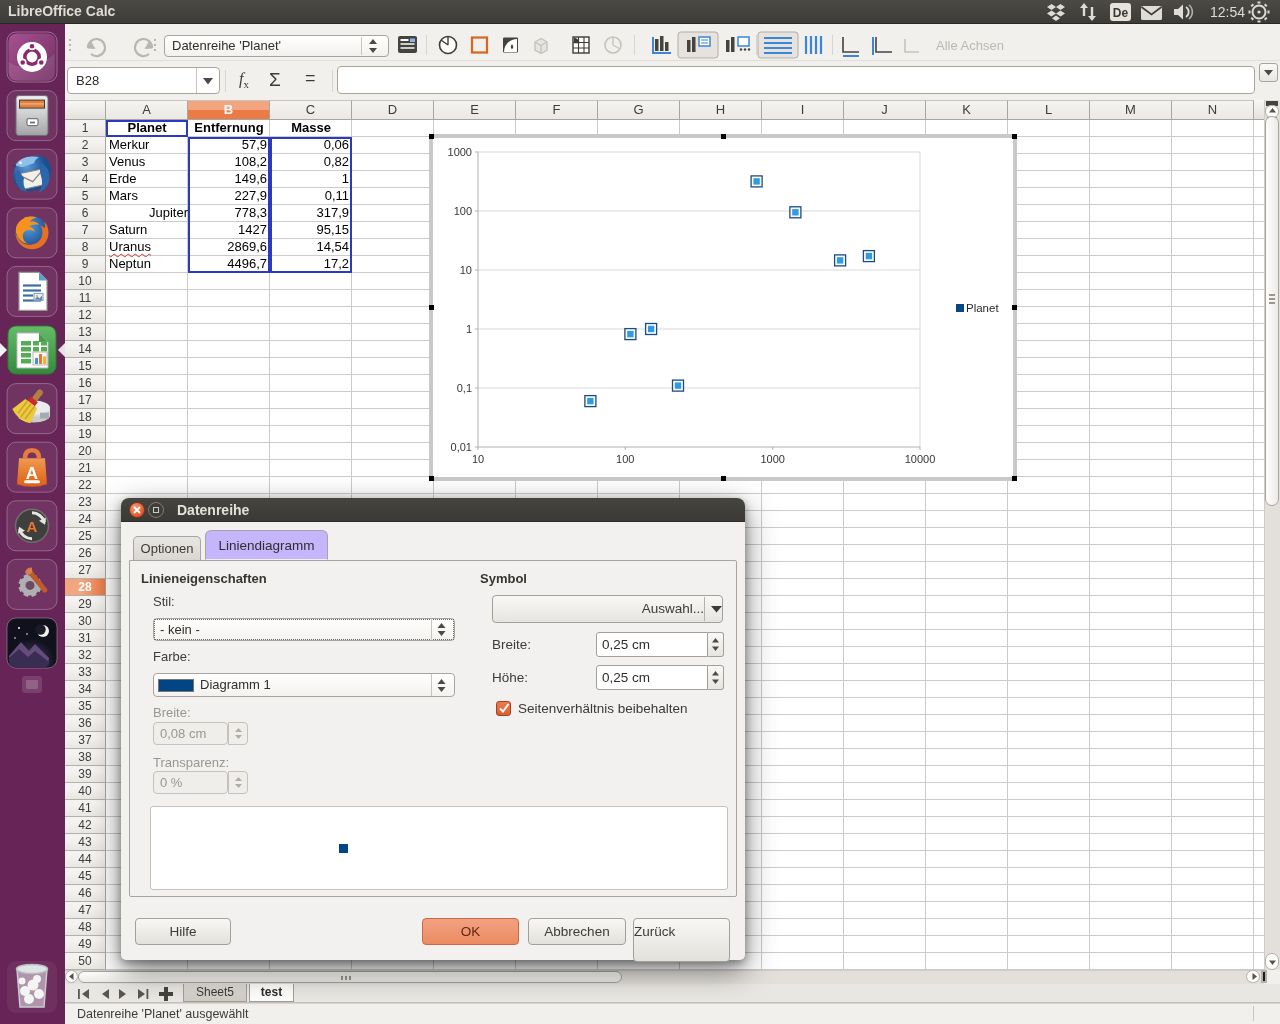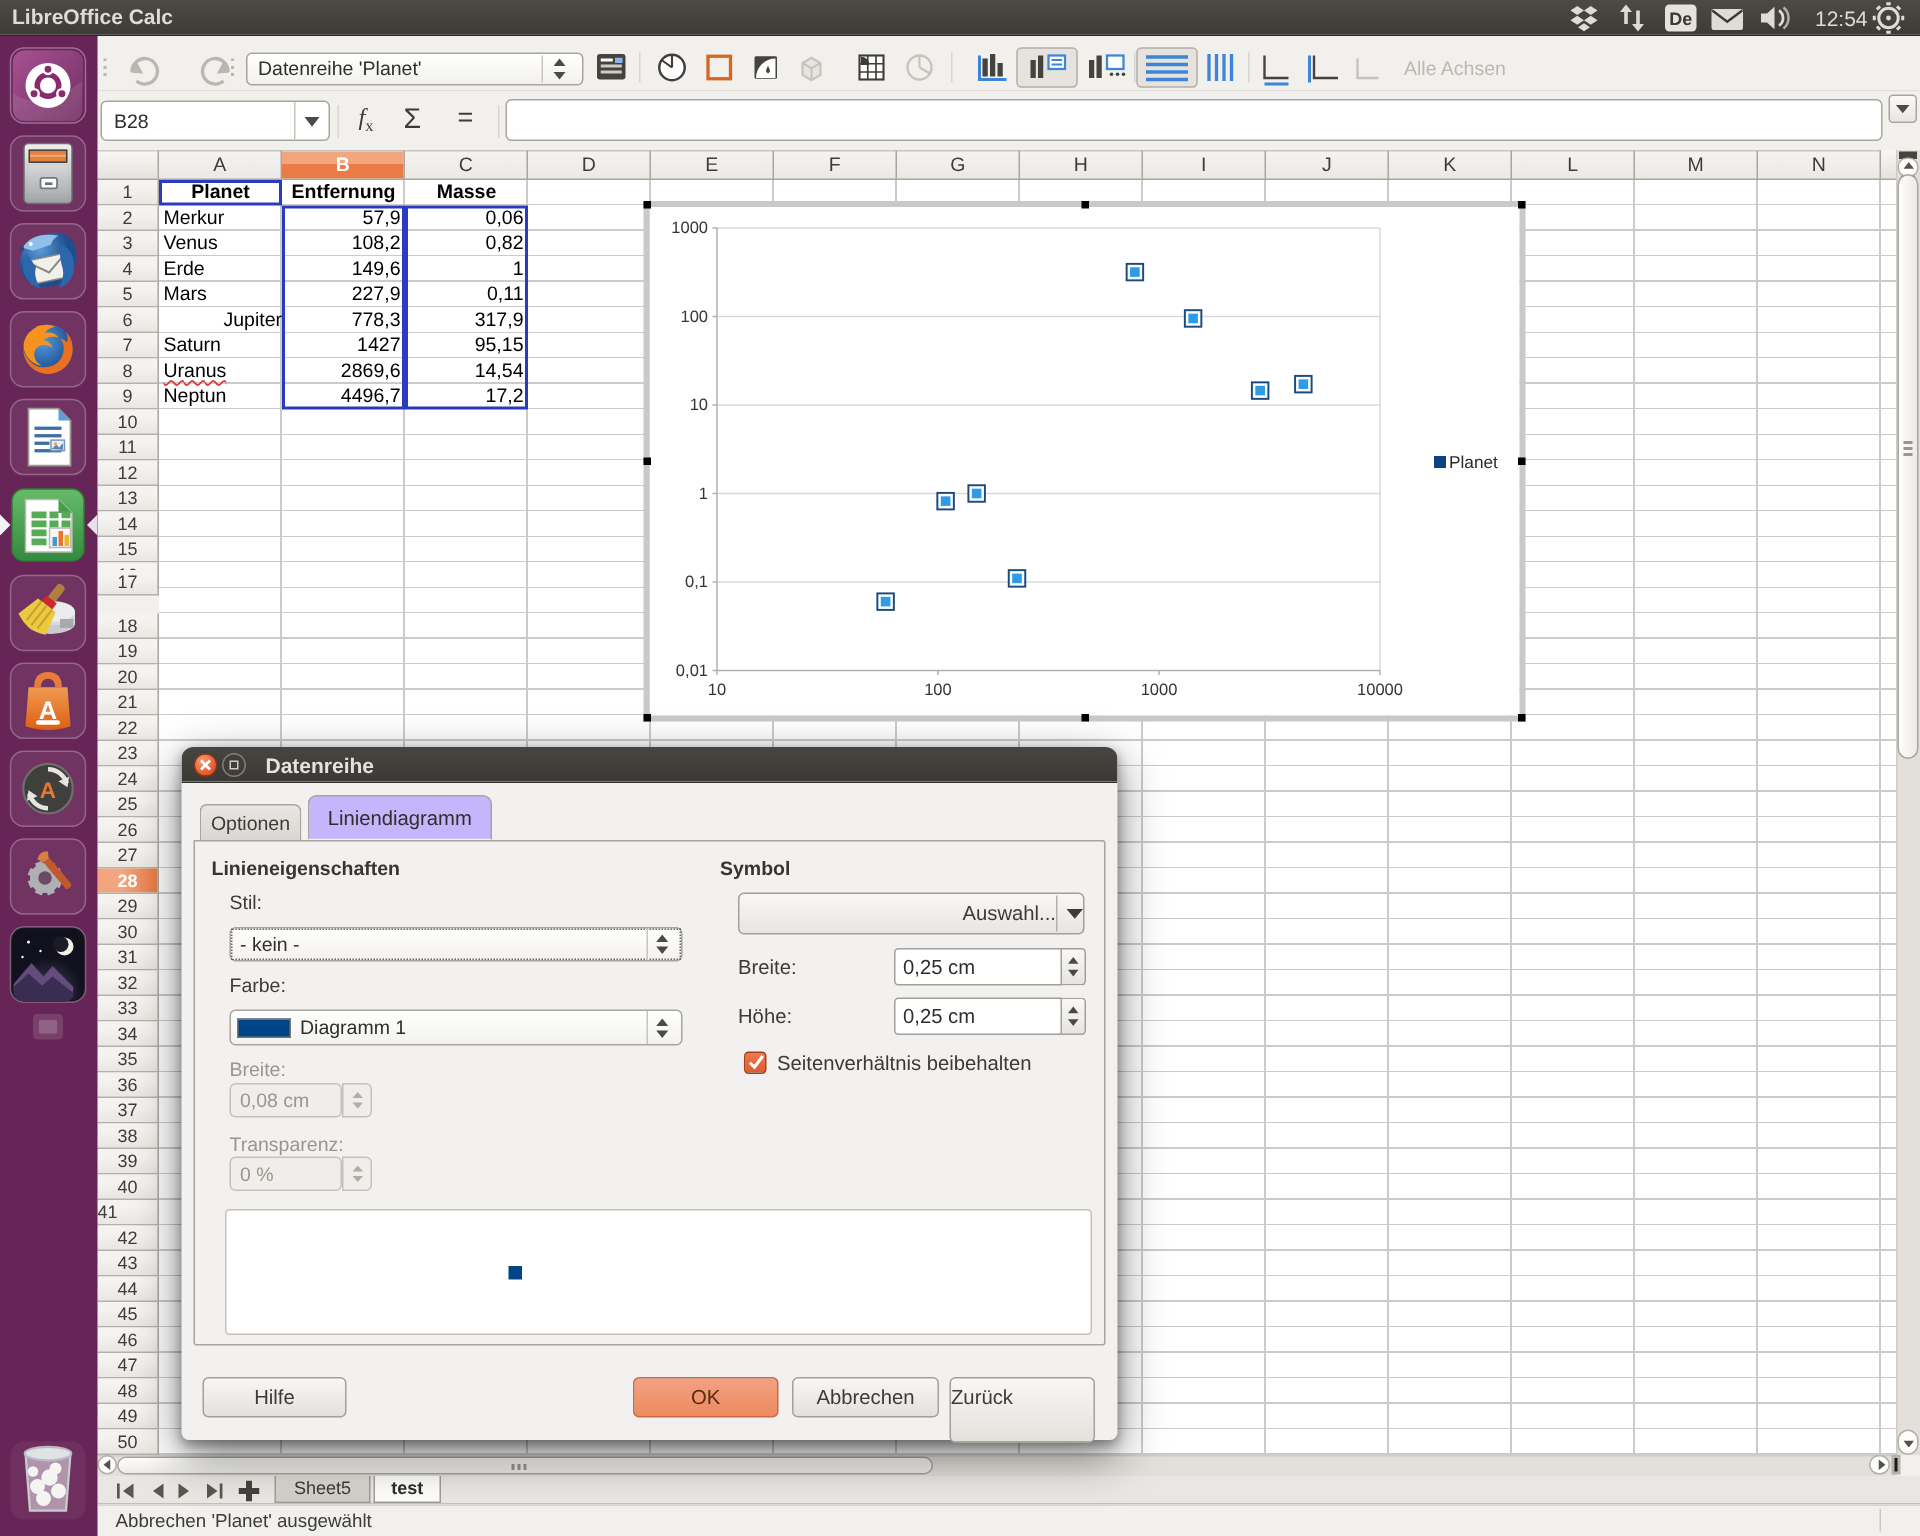--- a/index.html
+++ b/index.html
@@ -370,21 +370,21 @@
 <div style="position:absolute;left:65px;top:222px;width:41px;height:17px;background:linear-gradient(#f4f3f1 30%,#e9e7e3);border-right:1px solid #aaa69e;border-bottom:1px solid #b5b1a9;z-index:4;color:#3e3d3a;font-weight:normal;font-size:12px;text-align:center;line-height:16px;">7</div>
 <div style="position:absolute;left:65px;top:239px;width:41px;height:17px;background:linear-gradient(#f4f3f1 30%,#e9e7e3);border-right:1px solid #aaa69e;border-bottom:1px solid #b5b1a9;z-index:4;color:#3e3d3a;font-weight:normal;font-size:12px;text-align:center;line-height:16px;">8</div>
 <div style="position:absolute;left:65px;top:256px;width:41px;height:17px;background:linear-gradient(#f4f3f1 30%,#e9e7e3);border-right:1px solid #aaa69e;border-bottom:1px solid #b5b1a9;z-index:4;color:#3e3d3a;font-weight:normal;font-size:12px;text-align:center;line-height:16px;">9</div>
 <div style="position:absolute;left:65px;top:273px;width:41px;height:17px;background:linear-gradient(#f4f3f1 30%,#e9e7e3);border-right:1px solid #aaa69e;border-bottom:1px solid #b5b1a9;z-index:4;color:#3e3d3a;font-weight:normal;font-size:12px;text-align:center;line-height:16px;">10</div>
 <div style="position:absolute;left:65px;top:290px;width:41px;height:17px;background:linear-gradient(#f4f3f1 30%,#e9e7e3);border-right:1px solid #aaa69e;border-bottom:1px solid #b5b1a9;z-index:4;color:#3e3d3a;font-weight:normal;font-size:12px;text-align:center;line-height:16px;">11</div>
 <div style="position:absolute;left:65px;top:307px;width:41px;height:17px;background:linear-gradient(#f4f3f1 30%,#e9e7e3);border-right:1px solid #aaa69e;border-bottom:1px solid #b5b1a9;z-index:4;color:#3e3d3a;font-weight:normal;font-size:12px;text-align:center;line-height:16px;">12</div>
 <div style="position:absolute;left:65px;top:324px;width:41px;height:17px;background:linear-gradient(#f4f3f1 30%,#e9e7e3);border-right:1px solid #aaa69e;border-bottom:1px solid #b5b1a9;z-index:4;color:#3e3d3a;font-weight:normal;font-size:12px;text-align:center;line-height:16px;">13</div>
 <div style="position:absolute;left:65px;top:341px;width:41px;height:17px;background:linear-gradient(#f4f3f1 30%,#e9e7e3);border-right:1px solid #aaa69e;border-bottom:1px solid #b5b1a9;z-index:4;color:#3e3d3a;font-weight:normal;font-size:12px;text-align:center;line-height:16px;">14</div>
 <div style="position:absolute;left:65px;top:358px;width:41px;height:17px;background:linear-gradient(#f4f3f1 30%,#e9e7e3);border-right:1px solid #aaa69e;border-bottom:1px solid #b5b1a9;z-index:4;color:#3e3d3a;font-weight:normal;font-size:12px;text-align:center;line-height:16px;">15</div>
 <div style="position:absolute;left:65px;top:375px;width:41px;height:17px;background:linear-gradient(#f4f3f1 30%,#e9e7e3);border-right:1px solid #aaa69e;border-bottom:1px solid #b5b1a9;z-index:4;color:#3e3d3a;font-weight:normal;font-size:12px;text-align:center;line-height:16px;">16</div>
-<div style="position:absolute;left:65px;top:380px;width:41px;height:17px;background:linear-gradient(#f4f3f1 30%,#e9e7e3);border-right:1px solid #aaa69e;border-bottom:1px solid #b5b1a9;z-index:4;color:#3e3d3a;font-weight:normal;font-size:12px;text-align:center;line-height:16px;">17</div>
+<div style="position:absolute;left:65px;top:392px;width:41px;height:17px;background:linear-gradient(#f4f3f1 30%,#e9e7e3);border-right:1px solid #aaa69e;border-bottom:1px solid #b5b1a9;z-index:4;color:#3e3d3a;font-weight:normal;font-size:12px;text-align:center;line-height:16px;">17</div>
 <div style="position:absolute;left:65px;top:409px;width:41px;height:17px;background:linear-gradient(#f4f3f1 30%,#e9e7e3);border-right:1px solid #aaa69e;border-bottom:1px solid #b5b1a9;z-index:4;color:#3e3d3a;font-weight:normal;font-size:12px;text-align:center;line-height:16px;">18</div>
 <div style="position:absolute;left:65px;top:426px;width:41px;height:17px;background:linear-gradient(#f4f3f1 30%,#e9e7e3);border-right:1px solid #aaa69e;border-bottom:1px solid #b5b1a9;z-index:4;color:#3e3d3a;font-weight:normal;font-size:12px;text-align:center;line-height:16px;">19</div>
 <div style="position:absolute;left:65px;top:443px;width:41px;height:17px;background:linear-gradient(#f4f3f1 30%,#e9e7e3);border-right:1px solid #aaa69e;border-bottom:1px solid #b5b1a9;z-index:4;color:#3e3d3a;font-weight:normal;font-size:12px;text-align:center;line-height:16px;">20</div>
 <div style="position:absolute;left:65px;top:460px;width:41px;height:17px;background:linear-gradient(#f4f3f1 30%,#e9e7e3);border-right:1px solid #aaa69e;border-bottom:1px solid #b5b1a9;z-index:4;color:#3e3d3a;font-weight:normal;font-size:12px;text-align:center;line-height:16px;">21</div>
 <div style="position:absolute;left:65px;top:477px;width:41px;height:17px;background:linear-gradient(#f4f3f1 30%,#e9e7e3);border-right:1px solid #aaa69e;border-bottom:1px solid #b5b1a9;z-index:4;color:#3e3d3a;font-weight:normal;font-size:12px;text-align:center;line-height:16px;">22</div>
 <div style="position:absolute;left:65px;top:494px;width:41px;height:17px;background:linear-gradient(#f4f3f1 30%,#e9e7e3);border-right:1px solid #aaa69e;border-bottom:1px solid #b5b1a9;z-index:4;color:#3e3d3a;font-weight:normal;font-size:12px;text-align:center;line-height:16px;">23</div>
 <div style="position:absolute;left:65px;top:511px;width:41px;height:17px;background:linear-gradient(#f4f3f1 30%,#e9e7e3);border-right:1px solid #aaa69e;border-bottom:1px solid #b5b1a9;z-index:4;color:#3e3d3a;font-weight:normal;font-size:12px;text-align:center;line-height:16px;">24</div>
 <div style="position:absolute;left:65px;top:528px;width:41px;height:17px;background:linear-gradient(#f4f3f1 30%,#e9e7e3);border-right:1px solid #aaa69e;border-bottom:1px solid #b5b1a9;z-index:4;color:#3e3d3a;font-weight:normal;font-size:12px;text-align:center;line-height:16px;">25</div>
 <div style="position:absolute;left:65px;top:545px;width:41px;height:17px;background:linear-gradient(#f4f3f1 30%,#e9e7e3);border-right:1px solid #aaa69e;border-bottom:1px solid #b5b1a9;z-index:4;color:#3e3d3a;font-weight:normal;font-size:12px;text-align:center;line-height:16px;">26</div>
 <div style="position:absolute;left:65px;top:562px;width:41px;height:17px;background:linear-gradient(#f4f3f1 30%,#e9e7e3);border-right:1px solid #aaa69e;border-bottom:1px solid #b5b1a9;z-index:4;color:#3e3d3a;font-weight:normal;font-size:12px;text-align:center;line-height:16px;">27</div>
@@ -394,21 +394,21 @@
 <div style="position:absolute;left:65px;top:630px;width:41px;height:17px;background:linear-gradient(#f4f3f1 30%,#e9e7e3);border-right:1px solid #aaa69e;border-bottom:1px solid #b5b1a9;z-index:4;color:#3e3d3a;font-weight:normal;font-size:12px;text-align:center;line-height:16px;">31</div>
 <div style="position:absolute;left:65px;top:647px;width:41px;height:17px;background:linear-gradient(#f4f3f1 30%,#e9e7e3);border-right:1px solid #aaa69e;border-bottom:1px solid #b5b1a9;z-index:4;color:#3e3d3a;font-weight:normal;font-size:12px;text-align:center;line-height:16px;">32</div>
 <div style="position:absolute;left:65px;top:664px;width:41px;height:17px;background:linear-gradient(#f4f3f1 30%,#e9e7e3);border-right:1px solid #aaa69e;border-bottom:1px solid #b5b1a9;z-index:4;color:#3e3d3a;font-weight:normal;font-size:12px;text-align:center;line-height:16px;">33</div>
 <div style="position:absolute;left:65px;top:681px;width:41px;height:17px;background:linear-gradient(#f4f3f1 30%,#e9e7e3);border-right:1px solid #aaa69e;border-bottom:1px solid #b5b1a9;z-index:4;color:#3e3d3a;font-weight:normal;font-size:12px;text-align:center;line-height:16px;">34</div>
 <div style="position:absolute;left:65px;top:698px;width:41px;height:17px;background:linear-gradient(#f4f3f1 30%,#e9e7e3);border-right:1px solid #aaa69e;border-bottom:1px solid #b5b1a9;z-index:4;color:#3e3d3a;font-weight:normal;font-size:12px;text-align:center;line-height:16px;">35</div>
 <div style="position:absolute;left:65px;top:715px;width:41px;height:17px;background:linear-gradient(#f4f3f1 30%,#e9e7e3);border-right:1px solid #aaa69e;border-bottom:1px solid #b5b1a9;z-index:4;color:#3e3d3a;font-weight:normal;font-size:12px;text-align:center;line-height:16px;">36</div>
 <div style="position:absolute;left:65px;top:732px;width:41px;height:17px;background:linear-gradient(#f4f3f1 30%,#e9e7e3);border-right:1px solid #aaa69e;border-bottom:1px solid #b5b1a9;z-index:4;color:#3e3d3a;font-weight:normal;font-size:12px;text-align:center;line-height:16px;">37</div>
 <div style="position:absolute;left:65px;top:749px;width:41px;height:17px;background:linear-gradient(#f4f3f1 30%,#e9e7e3);border-right:1px solid #aaa69e;border-bottom:1px solid #b5b1a9;z-index:4;color:#3e3d3a;font-weight:normal;font-size:12px;text-align:center;line-height:16px;">38</div>
 <div style="position:absolute;left:65px;top:766px;width:41px;height:17px;background:linear-gradient(#f4f3f1 30%,#e9e7e3);border-right:1px solid #aaa69e;border-bottom:1px solid #b5b1a9;z-index:4;color:#3e3d3a;font-weight:normal;font-size:12px;text-align:center;line-height:16px;">39</div>
 <div style="position:absolute;left:65px;top:783px;width:41px;height:17px;background:linear-gradient(#f4f3f1 30%,#e9e7e3);border-right:1px solid #aaa69e;border-bottom:1px solid #b5b1a9;z-index:4;color:#3e3d3a;font-weight:normal;font-size:12px;text-align:center;line-height:16px;">40</div>
-<div style="position:absolute;left:65px;top:800px;width:41px;height:17px;background:linear-gradient(#f4f3f1 30%,#e9e7e3);border-right:1px solid #aaa69e;border-bottom:1px solid #b5b1a9;z-index:4;color:#3e3d3a;font-weight:normal;font-size:12px;line-height:16px;">41</div>
+<div style="position:absolute;left:65px;top:800px;width:41px;height:17px;background:linear-gradient(#f4f3f1 30%,#e9e7e3);border-right:1px solid #aaa69e;border-bottom:1px solid #b5b1a9;z-index:4;color:#3e3d3a;font-weight:normal;font-size:12px;text-align:center;line-height:16px;">41</div>
 <div style="position:absolute;left:65px;top:817px;width:41px;height:17px;background:linear-gradient(#f4f3f1 30%,#e9e7e3);border-right:1px solid #aaa69e;border-bottom:1px solid #b5b1a9;z-index:4;color:#3e3d3a;font-weight:normal;font-size:12px;text-align:center;line-height:16px;">42</div>
 <div style="position:absolute;left:65px;top:834px;width:41px;height:17px;background:linear-gradient(#f4f3f1 30%,#e9e7e3);border-right:1px solid #aaa69e;border-bottom:1px solid #b5b1a9;z-index:4;color:#3e3d3a;font-weight:normal;font-size:12px;text-align:center;line-height:16px;">43</div>
 <div style="position:absolute;left:65px;top:851px;width:41px;height:17px;background:linear-gradient(#f4f3f1 30%,#e9e7e3);border-right:1px solid #aaa69e;border-bottom:1px solid #b5b1a9;z-index:4;color:#3e3d3a;font-weight:normal;font-size:12px;text-align:center;line-height:16px;">44</div>
 <div style="position:absolute;left:65px;top:868px;width:41px;height:17px;background:linear-gradient(#f4f3f1 30%,#e9e7e3);border-right:1px solid #aaa69e;border-bottom:1px solid #b5b1a9;z-index:4;color:#3e3d3a;font-weight:normal;font-size:12px;text-align:center;line-height:16px;">45</div>
 <div style="position:absolute;left:65px;top:885px;width:41px;height:17px;background:linear-gradient(#f4f3f1 30%,#e9e7e3);border-right:1px solid #aaa69e;border-bottom:1px solid #b5b1a9;z-index:4;color:#3e3d3a;font-weight:normal;font-size:12px;text-align:center;line-height:16px;">46</div>
 <div style="position:absolute;left:65px;top:902px;width:41px;height:17px;background:linear-gradient(#f4f3f1 30%,#e9e7e3);border-right:1px solid #aaa69e;border-bottom:1px solid #b5b1a9;z-index:4;color:#3e3d3a;font-weight:normal;font-size:12px;text-align:center;line-height:16px;">47</div>
 <div style="position:absolute;left:65px;top:919px;width:41px;height:17px;background:linear-gradient(#f4f3f1 30%,#e9e7e3);border-right:1px solid #aaa69e;border-bottom:1px solid #b5b1a9;z-index:4;color:#3e3d3a;font-weight:normal;font-size:12px;text-align:center;line-height:16px;">48</div>
 <div style="position:absolute;left:65px;top:936px;width:41px;height:17px;background:linear-gradient(#f4f3f1 30%,#e9e7e3);border-right:1px solid #aaa69e;border-bottom:1px solid #b5b1a9;z-index:4;color:#3e3d3a;font-weight:normal;font-size:12px;text-align:center;line-height:16px;">49</div>
 <div style="position:absolute;left:65px;top:953px;width:41px;height:17px;background:linear-gradient(#f4f3f1 30%,#e9e7e3);border-right:1px solid #aaa69e;border-bottom:1px solid #b5b1a9;z-index:4;color:#3e3d3a;font-weight:normal;font-size:12px;text-align:center;line-height:16px;">50</div>
 <div style="position:absolute;left:106px;top:120px;width:1158px;height:850px;background-color:#fff;background-image:repeating-linear-gradient(to right,transparent 0,transparent 81px,#cbcbcb 81px,#cbcbcb 82px),repeating-linear-gradient(to bottom,transparent 0,transparent 16px,#cbcbcb 16px,#cbcbcb 17px);z-index:1;"></div>
@@ -541,21 +541,21 @@
       <path d="M62 1 L69 6 L62 11 Z"></path>
       <rect x="70.5" y="1" width="1.8" height="10"></rect>
     </g>
   </svg>
 <svg width="14" height="14" viewBox="0 0 14 14" style="position:absolute;left:159px;top:987px;z-index:5;">
     <path d="M5 0 h4 v5 h5 v4 h-5 v5 h-4 v-5 h-5 v-4 h5 Z" fill="#45433e"></path>
   </svg>
 <div style="position:absolute;left:183px;top:984px;width:64px;height:18px;background:linear-gradient(#dedbd6,#cfccc6);border:1px solid #a29e97;border-top:none;z-index:5;font-size:12px;color:#3b3a37;text-align:center;line-height:17px;">Sheet5</div>
 <div style="position:absolute;left:249px;top:984px;width:45px;height:18px;background:#fdfdfc;border:1px solid #a29e97;border-top:none;z-index:5;font-size:12px;font-weight:bold;color:#2e2d2a;text-align:center;line-height:17px;">test</div>
 <div style="position:absolute;left:65px;top:1003px;width:1215px;height:21px;background:#f1f0ed;border-top:1px solid #d9d6d0;z-index:4;"></div>
-<div class="t" style="left:77px;top:1007px;font-size:12.5px;color:#3b3b39;z-index:5;">Abbrechen 'Planet' ausgewählt</div>
+<div class="t" style="left:77px;top:1007px;font-size:12.5px;color:#3b3b39;z-index:5;">Datenreihe 'Planet' ausgewählt</div>
 <div style="position:absolute;left:1253px;top:1006px;width:1px;height:15px;background:#c9c5bf;z-index:5;"></div>
 <div style="position:absolute;left:121px;top:498px;width:624px;height:462px;background:#f2f1ef;border-radius:8px 8px 5px 5px;box-shadow:0 10px 30px rgba(0,0,0,0.5),0 3px 8px rgba(0,0,0,0.35);z-index:20;"></div>
 <div style="position:absolute;left:121px;top:498px;width:624px;height:24px;background:linear-gradient(#474540,#3a3935);border-radius:8px 8px 0 0;border-bottom:1px solid #2c2b28;z-index:21;"></div>
 <div class="t" style="left:177px;top:502px;font-size:14px;font-weight:bold;color:#e5e2dd;z-index:22;">Datenreihe</div>
 <div style="position:absolute;left:129px;top:502px;width:16px;height:16px;background:radial-gradient(circle at 35% 30%,#f59b77,#e2582c 70%);border:1px solid #883517;border-radius:50%;z-index:22;"></div>
 <svg width="10" height="10" viewBox="0 0 10 10" style="position:absolute;left:132px;top:505px;z-index:23;">
     <path d="M2 2 L8 8 M8 2 L2 8" stroke="#fff" stroke-width="1.8"></path>
   </svg>
 <div style="position:absolute;left:148px;top:502px;width:16px;height:16px;background:#403e3a;border:1px solid #817d75;border-radius:50%;z-index:22;"></div>
 <div style="position:absolute;left:153px;top:507px;width:6px;height:6px;border:1.5px solid #cfccc6;z-index:23;"></div>

